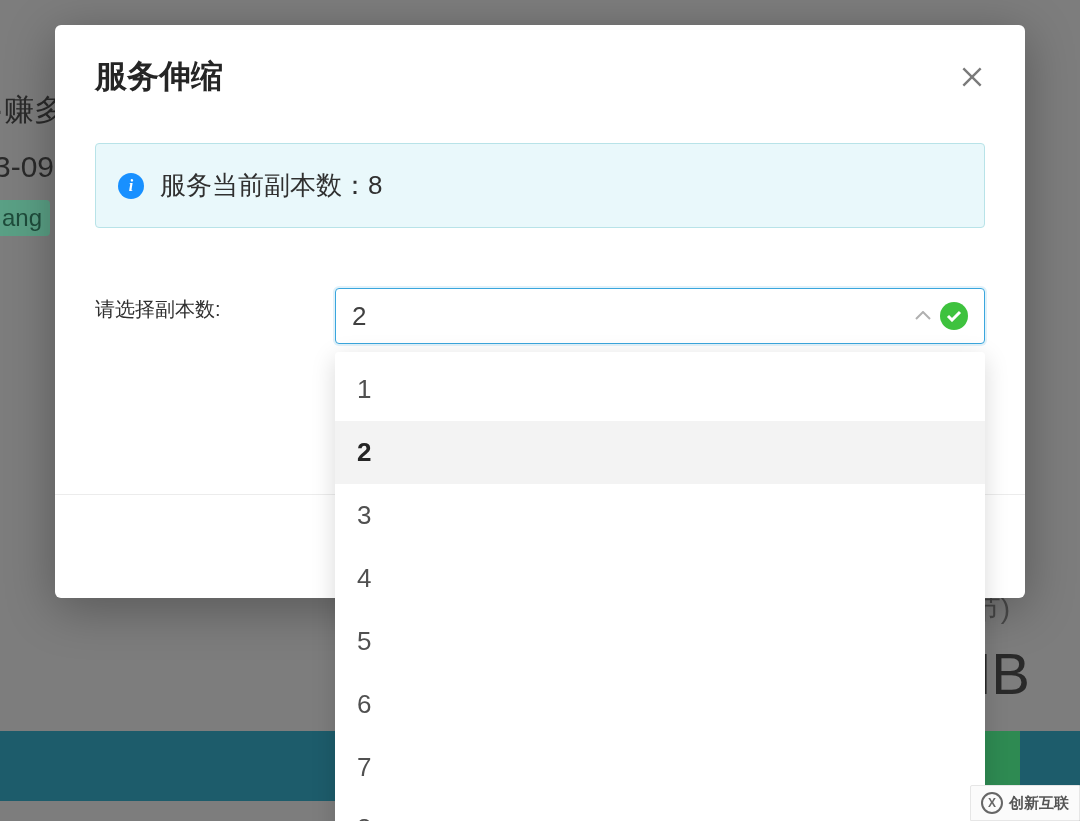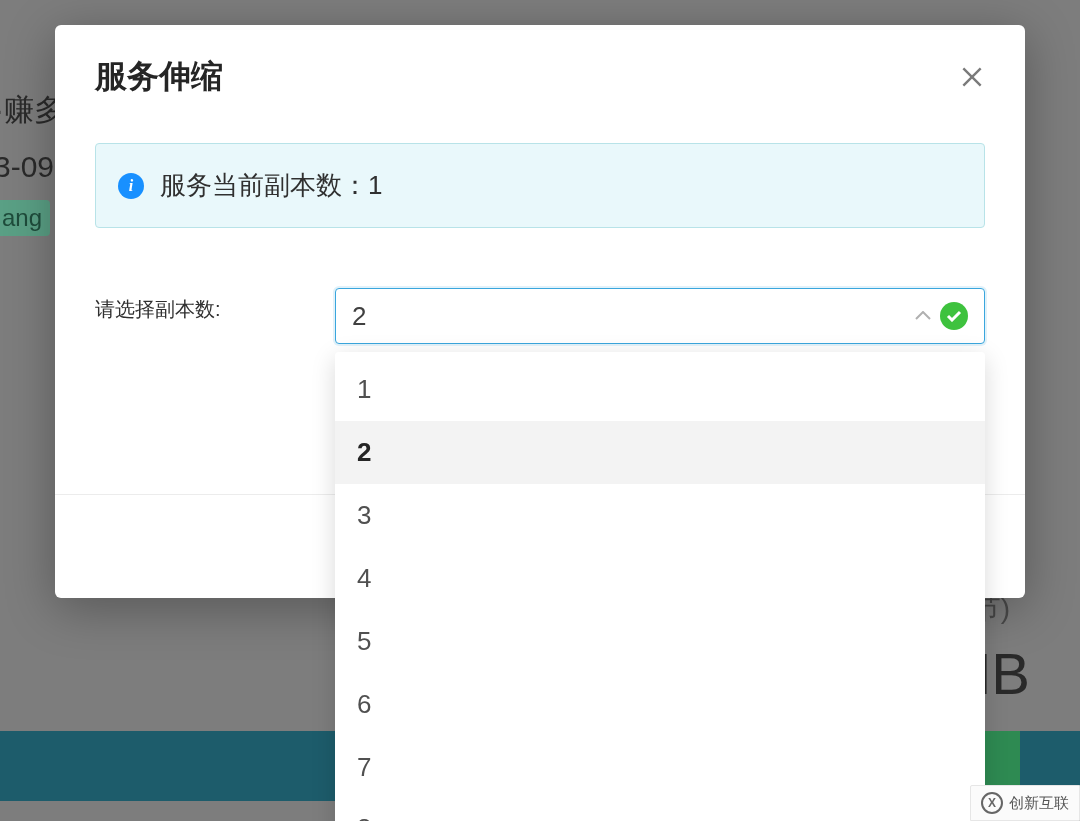--- a/index.html
+++ b/index.html
@@ -132,21 +132,21 @@
       border-radius:2px 0 0 0;
       display:flex; align-items:center; justify-content:center;
       gap:6px;
       z-index: 100;
     }
     .wm-logo {
       width:22px; height:22px; border:2px solid #666; border-radius:50%;
       display:flex; align-items:center; justify-content:center;
       font-size:12px; font-weight:bold; color:#666; font-family: Arial;
     }
-    .wm-text { font-size:15px; color:#555; font-weight:400;}
+    .wm-text { font-size:15px; color:#555; font-weight:700;}
   </style>
 </head>
 <body>
 
 <div class="bg-text" style="top:90px; left:-6px;">·赚多</div>
 <div class="bg-text" style="top:150px; left:-6px;">3-09</div>
 <div class="bg-tag" style="top:200px; left:-6px;">ang</div>
 <div class="bg-mid" style="top:590px; right:70px;">字节)</div>
 <div class="bg-big" style="top:640px; right:50px;">5MB</div>
 <div class="bg-bar"></div>
@@ -159,21 +159,21 @@
       <svg viewBox="0 0 24 24">
           <line x1="4" y1="4" x2="20" y2="20"></line>
           <line x1="20" y1="4" x2="4" y2="20"></line>
         </svg>
     </div>
   </div>
 
   <div class="modal-body">
     <div class="info-box">
       <div class="info-icon">i</div>
-      <div class="info-text">服务当前副本数：1</div>
+      <div class="info-text">服务当前副本数：8</div>
     </div>
 
     <div class="form-row">
       <div class="form-label">请选择副本数:</div>
       <div class="select-wrap">
         <div class="select-box">
           <span class="select-value">2</span>
           <span class="chevron-up">
             <svg viewBox="0 0 16 10">
                 <polyline points="1,8 8,1 15,8"></polyline>

